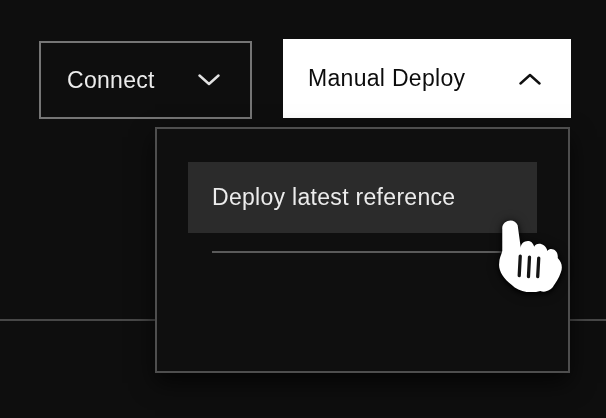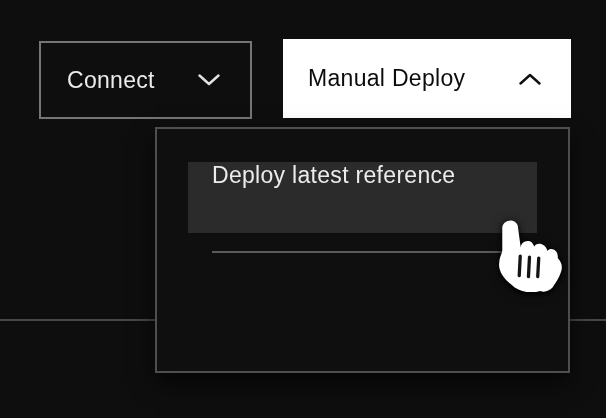--- a/index.html
+++ b/index.html
@@ -34,21 +34,21 @@
     color:var(--text-dark);padding:0 30px 0 25px;
   }
   .chev{display:block;flex:0 0 auto;}
   .menu{
     position:absolute;left:155px;top:127px;width:415px;height:246px;
     background:var(--panel-bg);border:2px solid var(--panel-border);
     box-shadow:0 10px 22px rgba(0,0,0,0.65);
   }
   .menu-item{
     position:absolute;left:31px;width:349px;height:71px;
-    display:flex;align-items:flex-start;padding-left:24px;
+    display:flex;align-items:center;padding-left:24px;
     color:var(--text-light);font-size:23px;letter-spacing:0.3px;cursor:pointer;
   }
   .menu-item.hovered{top:33px;background:var(--highlight-bg);}
   .menu-item.plain{top:139px;height:72px;padding-left:26px;background:transparent;}
   .menu-sep{
     position:absolute;left:55px;top:122px;width:301px;height:2px;
     background:var(--menu-separator);
   }
   .cursor{
     position:absolute;left:494px;top:216px;width:72px;height:76px;z-index:10;

